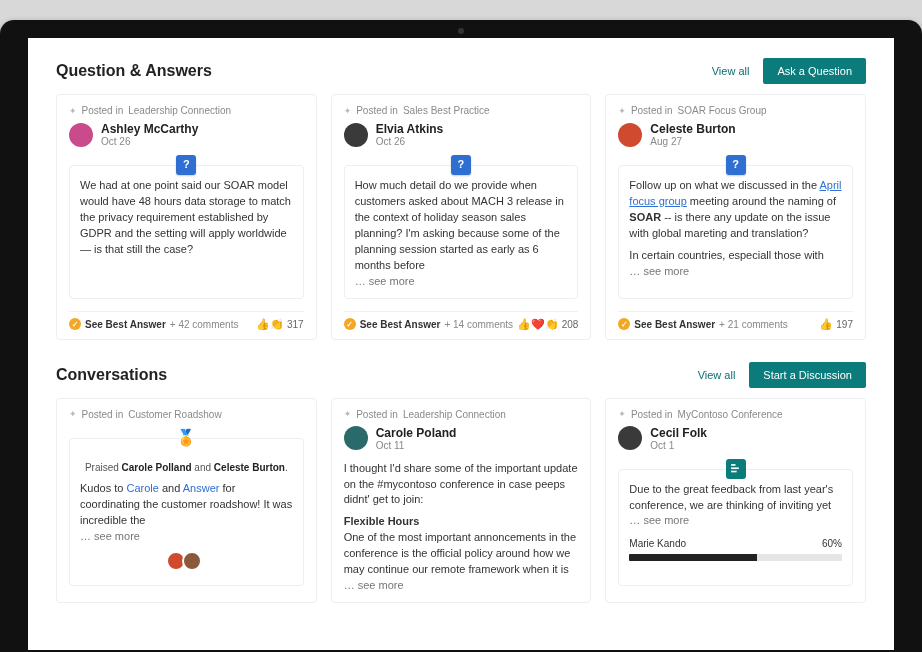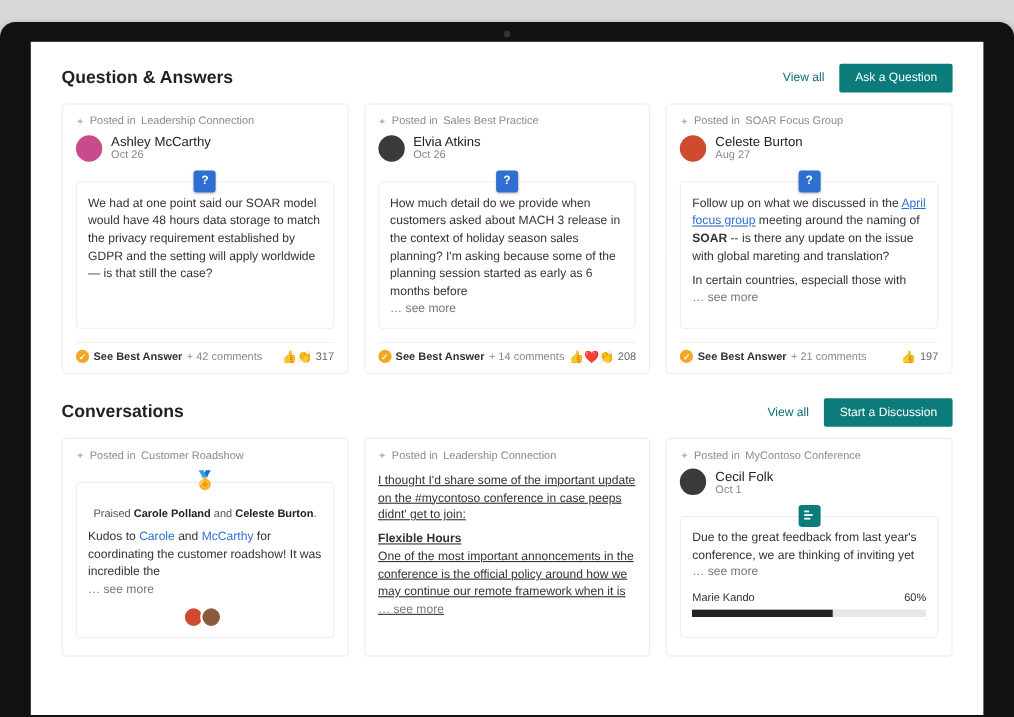--- a/index.html
+++ b/index.html
@@ -94,21 +94,21 @@
     gap: 8px;
     margin-bottom: 6px;
   }
   .avatar {
     width: 24px; height: 24px; border-radius: 50%;
     background: #c4c4c4;
     display: inline-flex; align-items:center; justify-content:center;
     color:#fff; font-size:10px; font-weight:600;
     flex-shrink: 0;
   }
-  .author-name { font-weight: 400; font-size: 12px; color:#222; }
+  .author-name { font-weight: 700; font-size: 12px; color:#222; }
   .author-date { font-size: 10px; color:#888; }
 
   .q-box {
     border: 1px solid #eee;
     border-radius: 4px;
     padding: 12px 10px 8px 10px;
     margin: 12px 0 8px 0;
     position: relative;
     font-size: 11px;
     line-height: 1.45;
@@ -169,21 +169,20 @@
   .avatar-sm {
     width:20px;height:20px;border-radius:50%;
     background:#c4c4c4; border:2px solid #fff;
     display:inline-flex;align-items:center;justify-content:center;
     color:#fff;font-size:8px;font-weight:600;
     margin-left:-4px;
   }
   .conv-body {
     font-size: 11px; line-height:1.45; color:#333;
     margin-top: 4px;
-    text-decoration: underline;
   }
   .conv-body strong { font-weight:600; display:block; margin-top:6px;}
 
   .poll-badge {
     position:absolute; top:-11px; left:50%; transform:translateX(-50%);
     width:20px;height:20px; background:#0b7b7b; color:#fff;
     border-radius:3px; display:flex;align-items:center;justify-content:center;
     font-size:11px;
   }
   .poll {
@@ -331,34 +330,41 @@
         <div class="posted-in">
           <span class="yammer-icon">✦</span>
           <span>Posted in</span>
           <span>Customer Roadshow</span>
         </div>
         <div class="q-box">
           <div class="praise-badge">🏅</div>
           <div class="praised-line">
             <span>Praised </span><b>Carole Polland</b><span> and </span><b>Celeste Burton</b><span>.</span>
           </div>
-          <span>Kudos to </span><span class="mention">Carole</span><span> and </span><span class="mention">McCarthy</span><span> for coordinating the customer roadshow! It was incredible the</span>
+          <span>Kudos to </span><span class="mention">Carole</span><span> and </span><span class="mention">Answer</span><span> for coordinating the customer roadshow! It was incredible the</span>
           <br><span class="see-more">… see more</span>
           <div class="avatar-row">
             <span class="avatar-sm" style="background:#d04a2f"></span>
             <span class="avatar-sm" style="background:#8a5a3a"></span>
           </div>
         </div>
       </div>
 
       <div class="card">
         <div class="posted-in">
           <span class="yammer-icon">✦</span>
           <span>Posted in</span>
           <span>Leadership Connection</span>
+        </div>
+        <div class="author">
+          <span class="avatar" style="background: rgb(42, 106, 106);"></span>
+          <div>
+            <div class="author-name">Carole Poland</div>
+            <div class="author-date">Oct 11</div>
+          </div>
         </div>
         <div class="conv-body">
           <span>I thought I'd share some of the important update on the #mycontoso conference in case peeps didnt' get to join:</span>
           <strong>Flexible Hours</strong>
           <span>One of the most important annoncements in the conference is the official policy around how we may continue our remote framework when it is</span>
           <br><span class="see-more">… see more</span>
         </div>
       </div>
 
       <div class="card">

